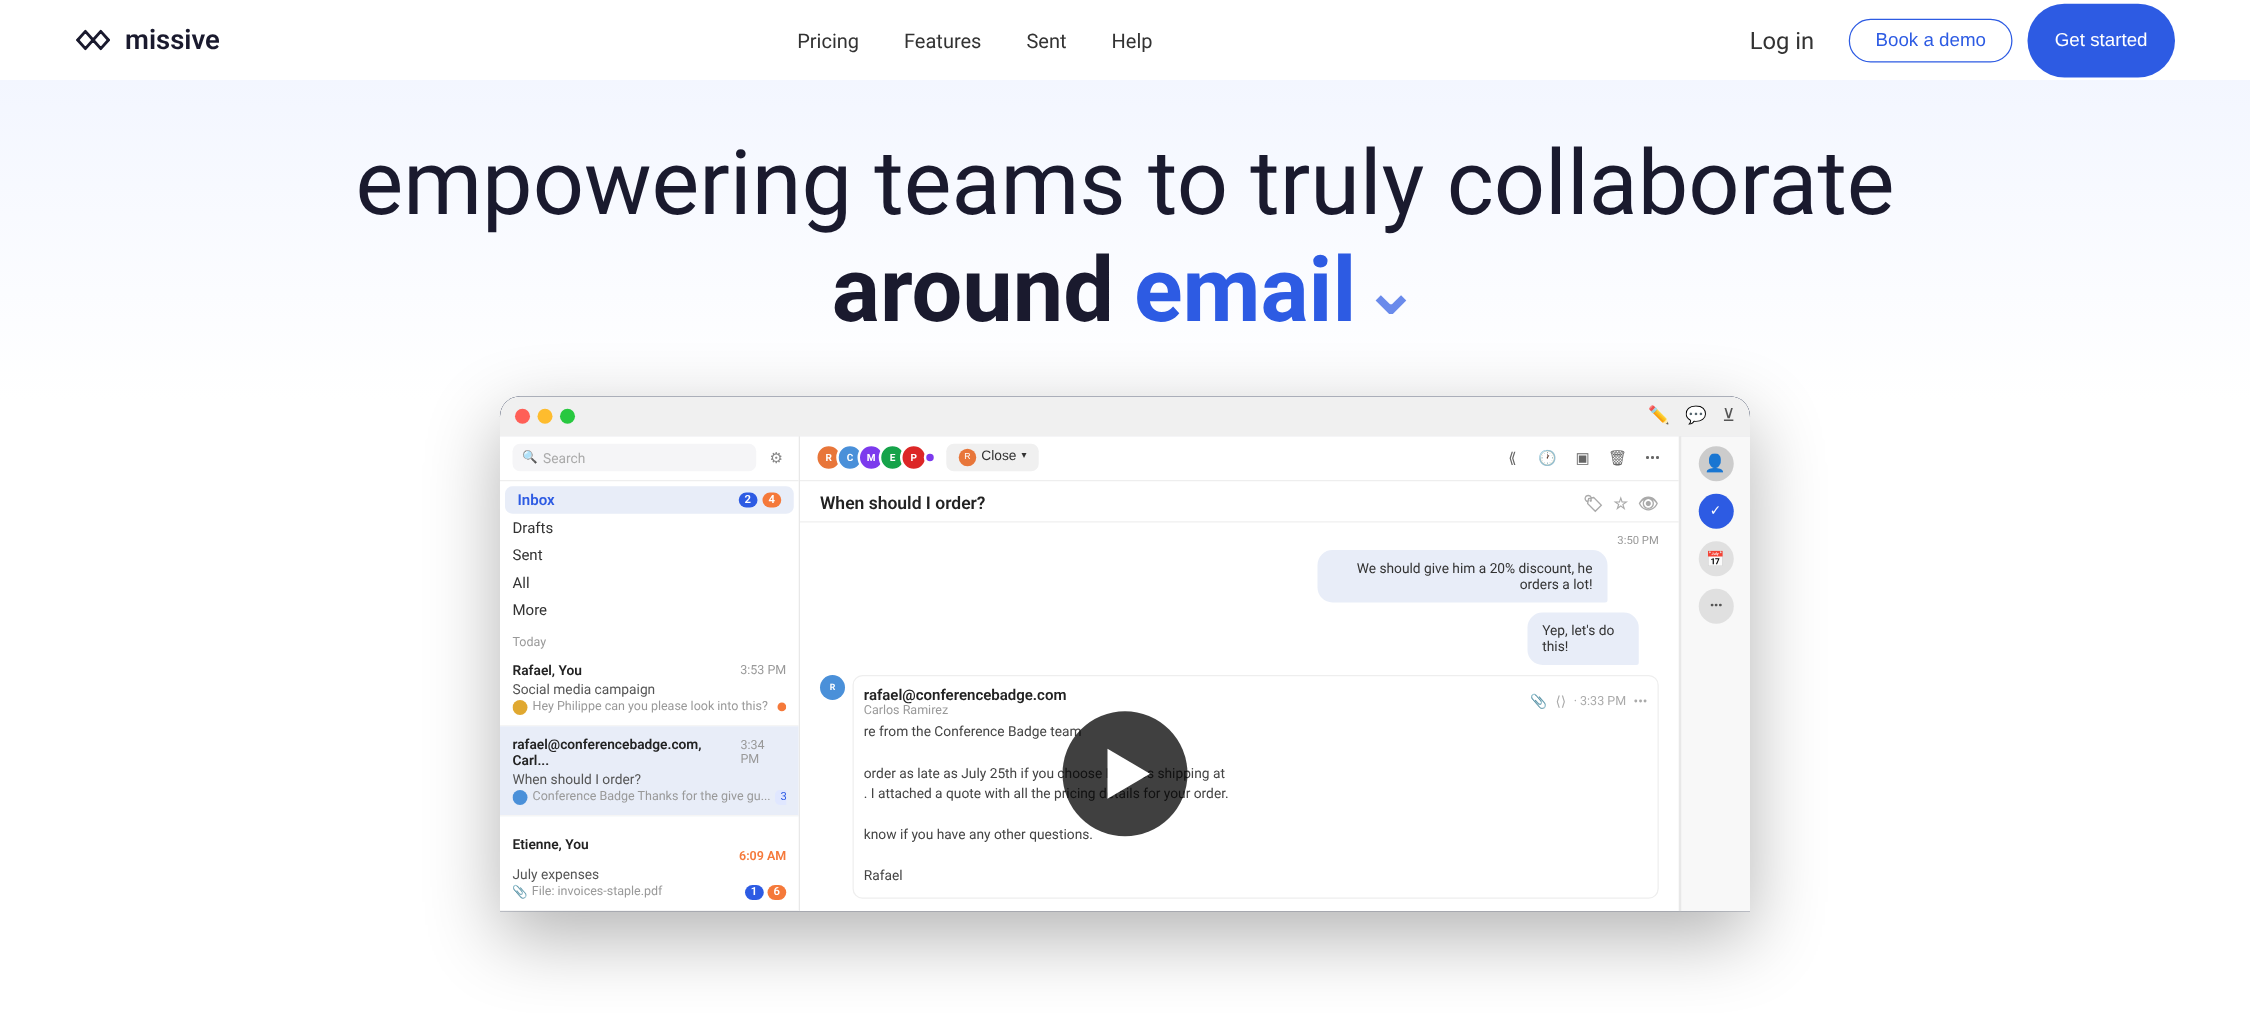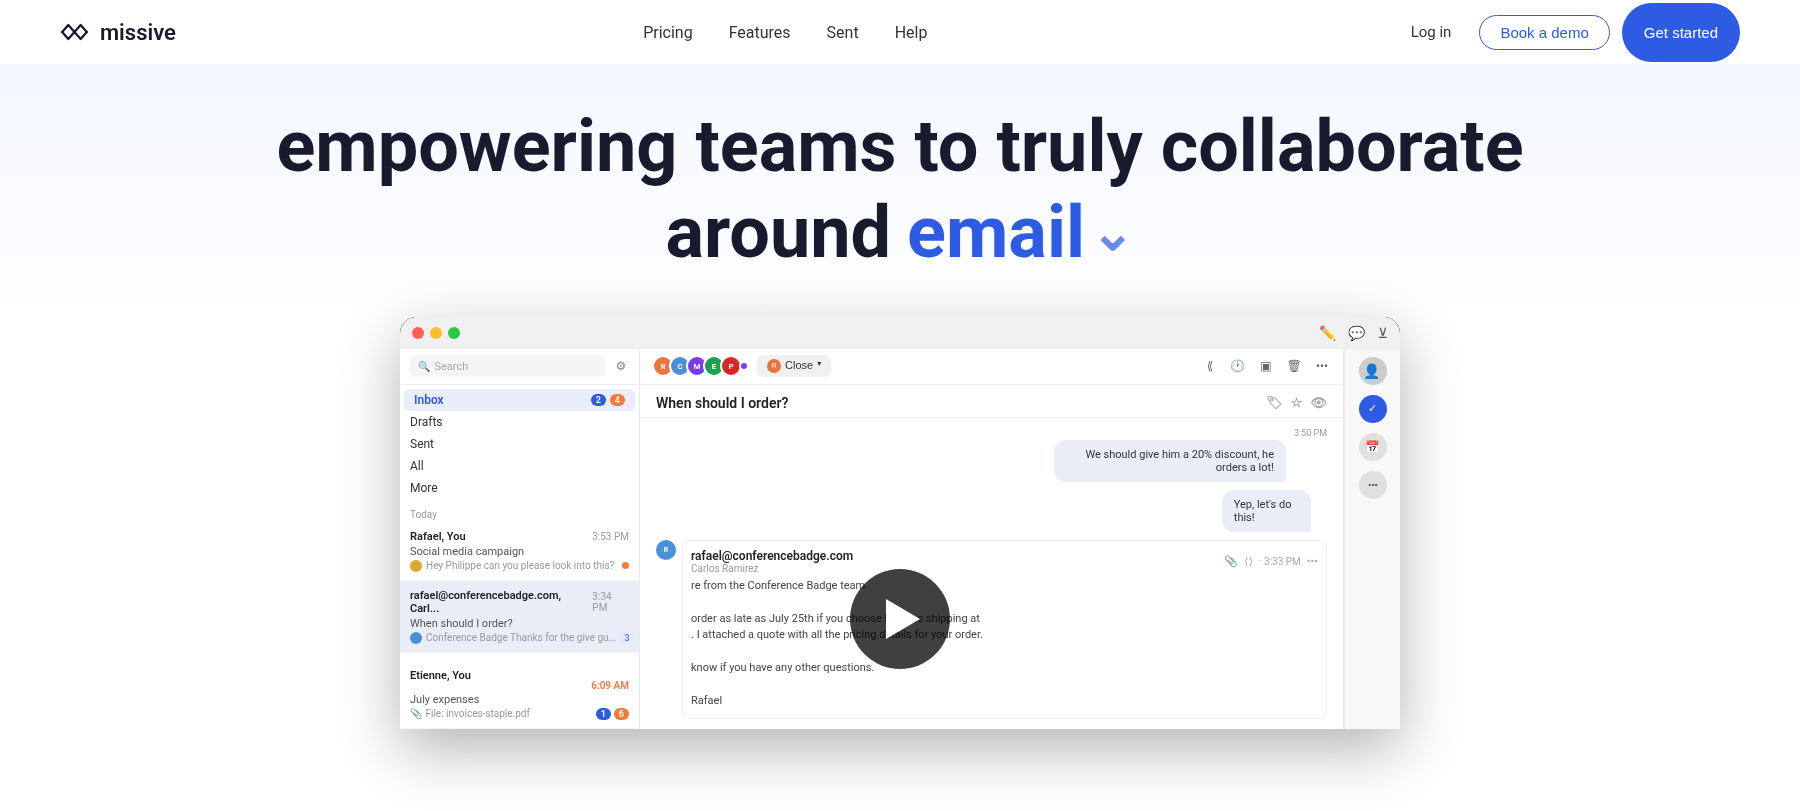--- a/index.html
+++ b/index.html
@@ -46,21 +46,21 @@
       color: #333;
       text-decoration: none;
       font-weight: 400;
     }
     .nav-actions {
       display: flex;
       align-items: center;
       gap: 12px;
     }
     .btn-login {
-      font-size: 15px;
+      font-size: 19px;
       color: #333;
       text-decoration: none;
       padding: 8px 16px;
     }
     .btn-demo {
       font-size: 15px;
       color: #2d5be3;
       border: 1.5px solid #2d5be3;
       border-radius: 50px;
       padding: 8px 20px;
@@ -92,21 +92,21 @@
       margin-bottom: 8px;
     }
     .hero-title .accent-blue {
       color: #2d5be3;
     }
     .hero-title .accent-blue2 {
       color: #2d5be3;
     }
     .hero-subtitle-line {
       font-size: 72px;
-      font-weight: 700;
+      font-weight: 400;
       color: #1a1a2e;
       line-height: 1.2;
     }
     .hero-line3 {
       font-size: 72px;
       font-weight: 700;
       color: #1a1a2e;
       line-height: 1.2;
       display: flex;
       align-items: center;

